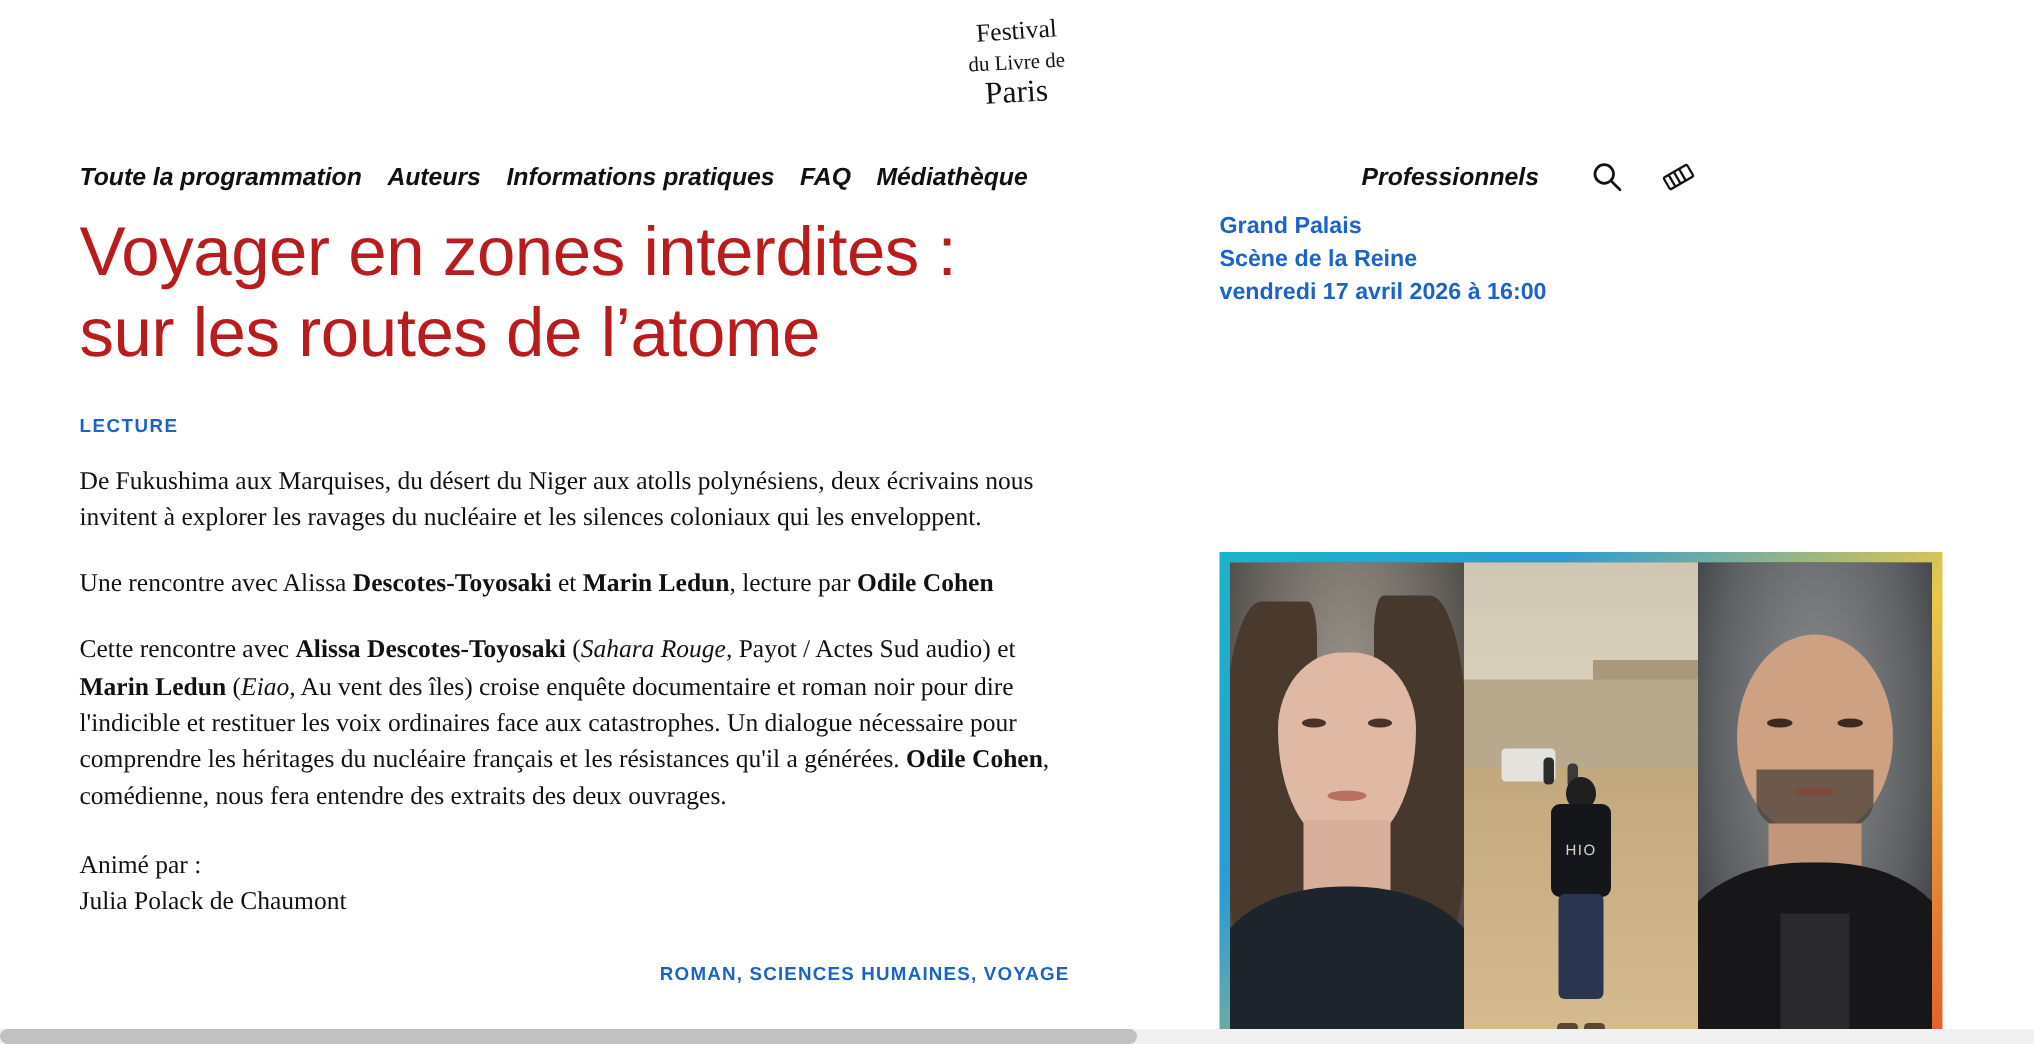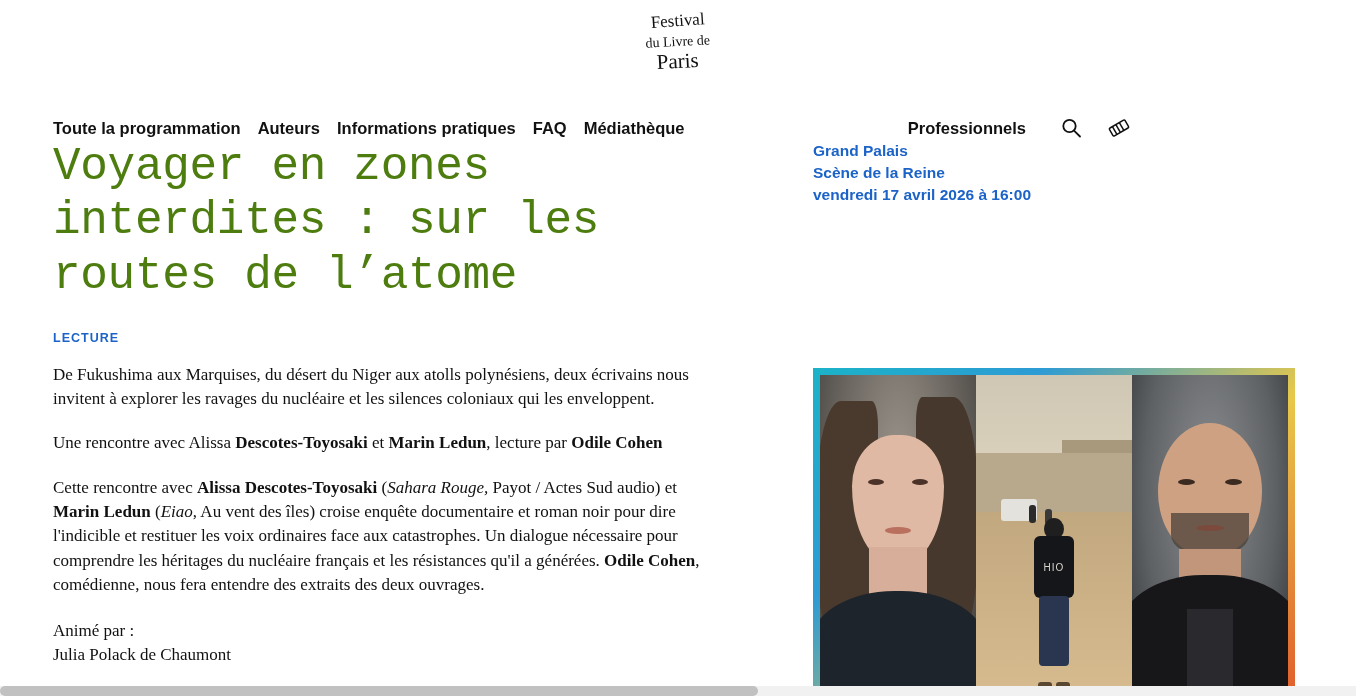--- a/index.html
+++ b/index.html
@@ -38,24 +38,25 @@
     font-size: 11.5px;
     font-weight: bold;
     letter-spacing: 0.6px;
     color: #111111;
     font-family: "Liberation Sans", sans-serif;
   }
 
   
   .nav {
     position: absolute;
-    top: 114px;
+    top: 104px;
     left: 0;
     width: 1232px;
     height: 30px;
+    font-style: italic;
   }
   .nav-left {
     position: absolute;
     left: 53px;
     top: 0;
     display: flex;
     align-items: center;
     gap: 17px;
     white-space: nowrap;
   }
@@ -93,25 +94,25 @@
   }
 
   .col-left {
     position: absolute;
     left: 53px;
     top: 0;
     width: 660px;
   }
 
   .event-title {
-    font-family: Liberation Mono, monospace;
+    font-family: Liberation Sans, sans-serif;
     font-size: 46px;
     line-height: 1.18;
     font-weight: normal;
-    color: #4d7c0f;
+    color: #b91c1c;
     margin: 0;
     letter-spacing: -0.3px;
   }
 
   .category-label {
     margin-top: 28px;
     font-size: 12.5px;
     font-weight: bold;
     letter-spacing: 1px;
     color: #1b63c8;

